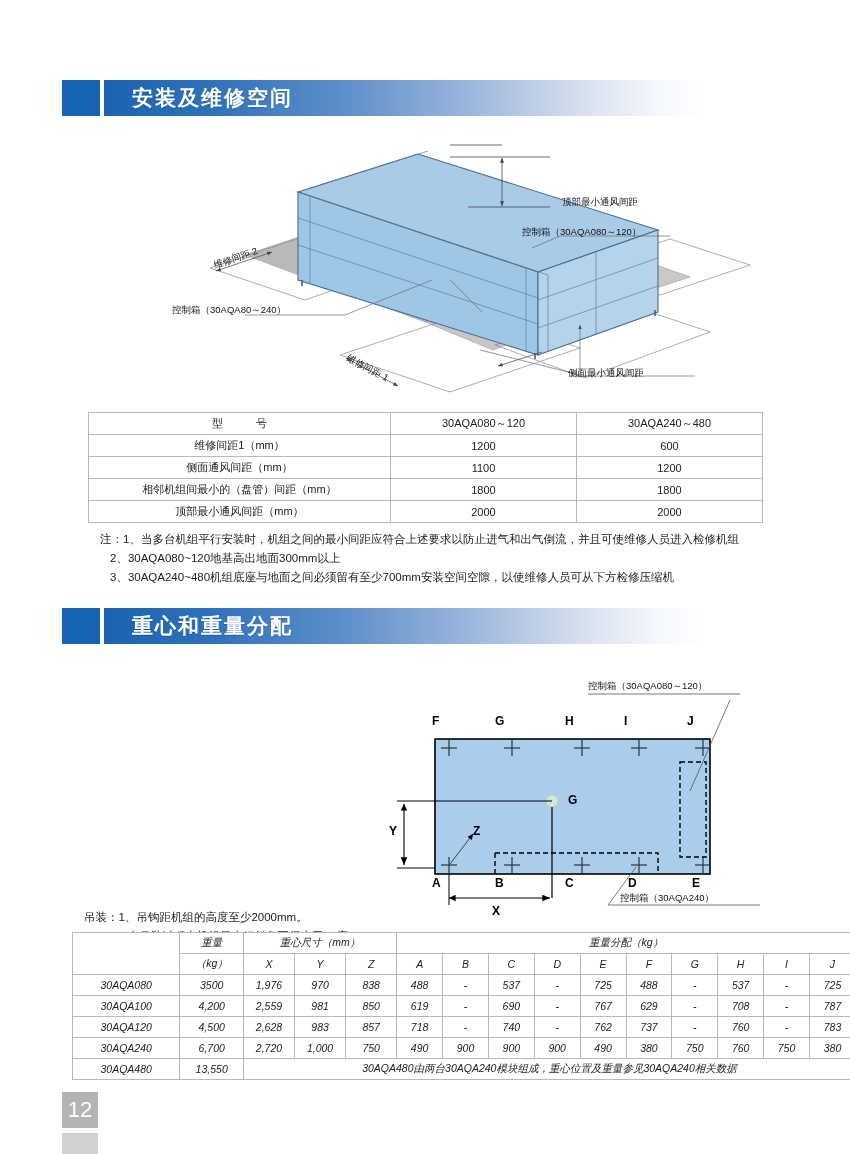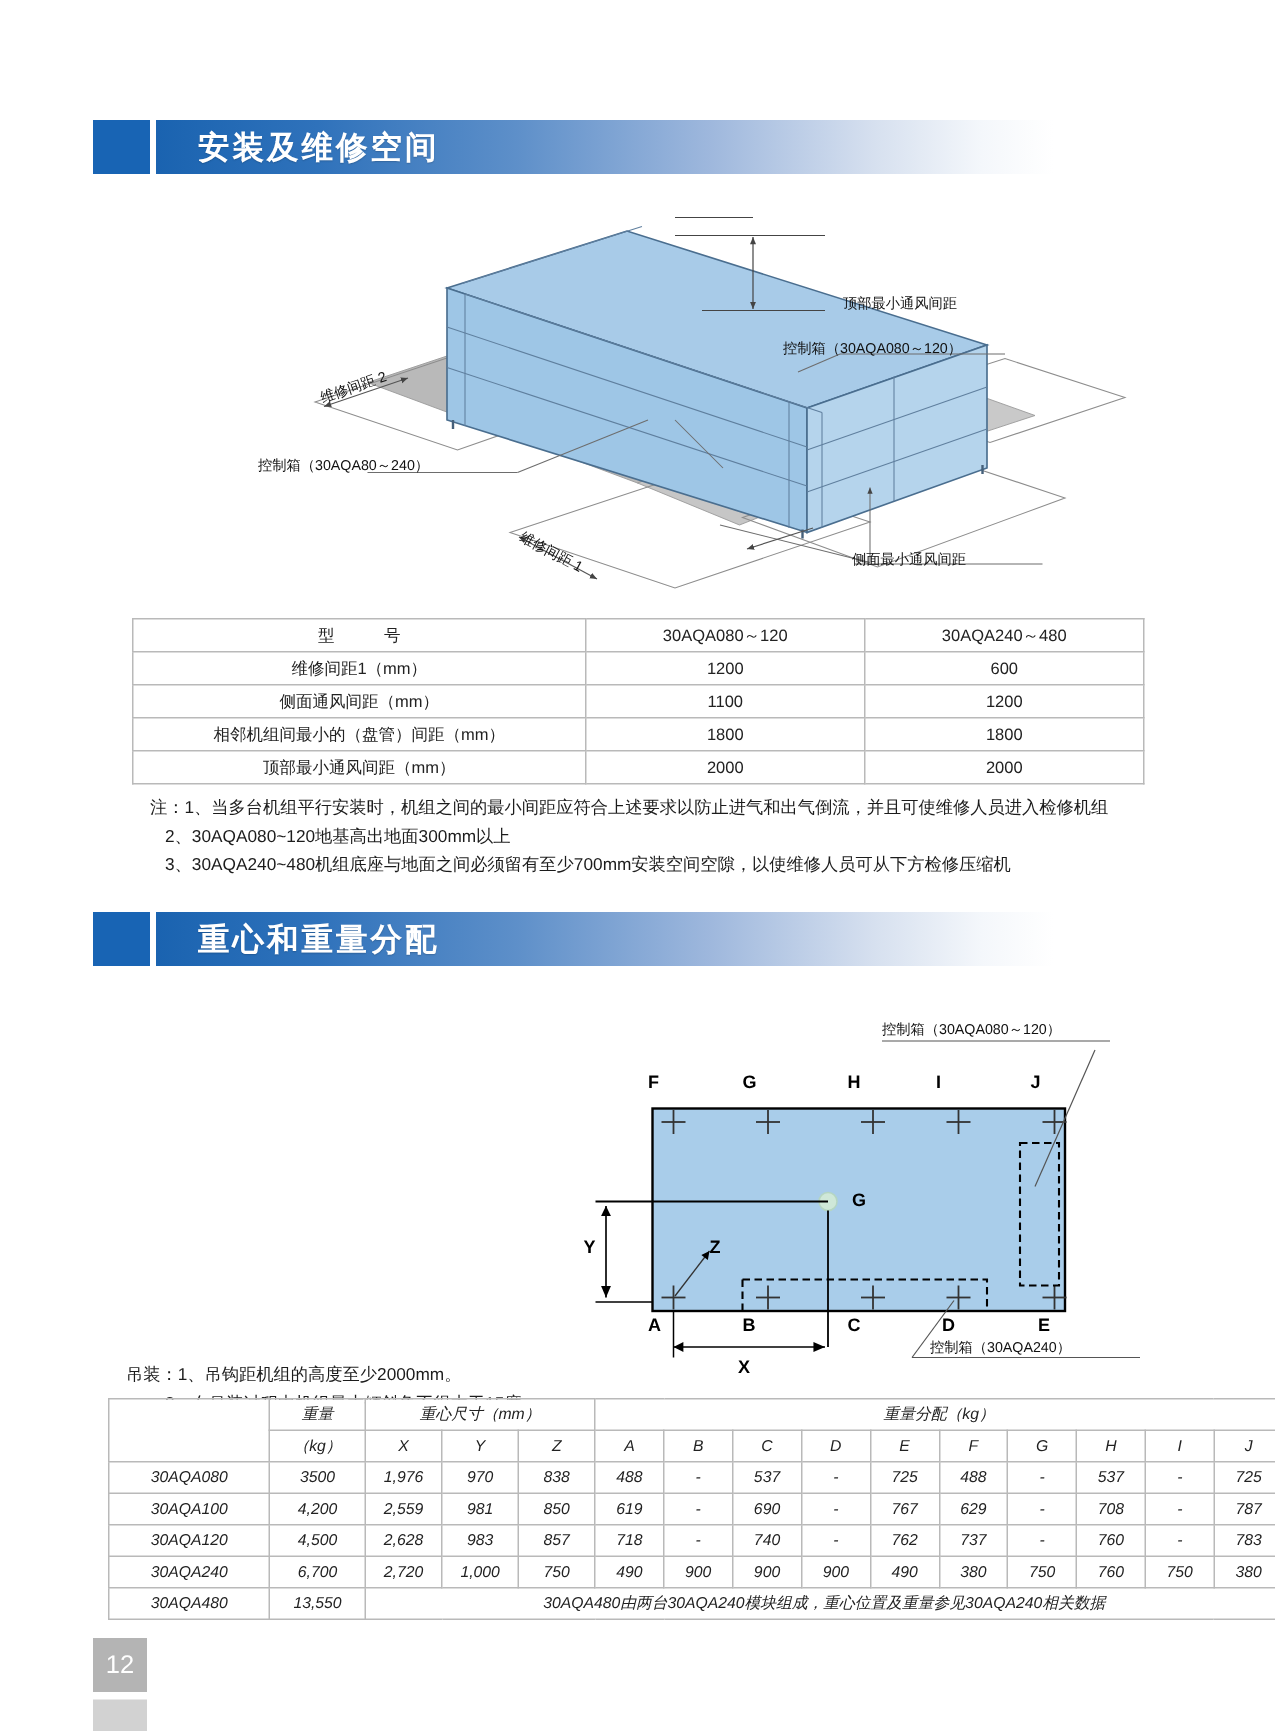--- a/index.html
+++ b/index.html
@@ -86,21 +86,21 @@
 
   
   #page-badge {
     position: absolute;
     left: 62px;
     top: 1092px;
     width: 36px;
     height: 36px;
     background: #b4b4b4;
     color: #ffffff;
-    font-size: 17px;
+    font-size: 22px;
     display: flex;
     align-items: center;
     justify-content: center;
   }
   #page-badge-shadow {
     position: absolute;
     left: 62px;
     top: 1133px;
     width: 36px;
     height: 21px;

